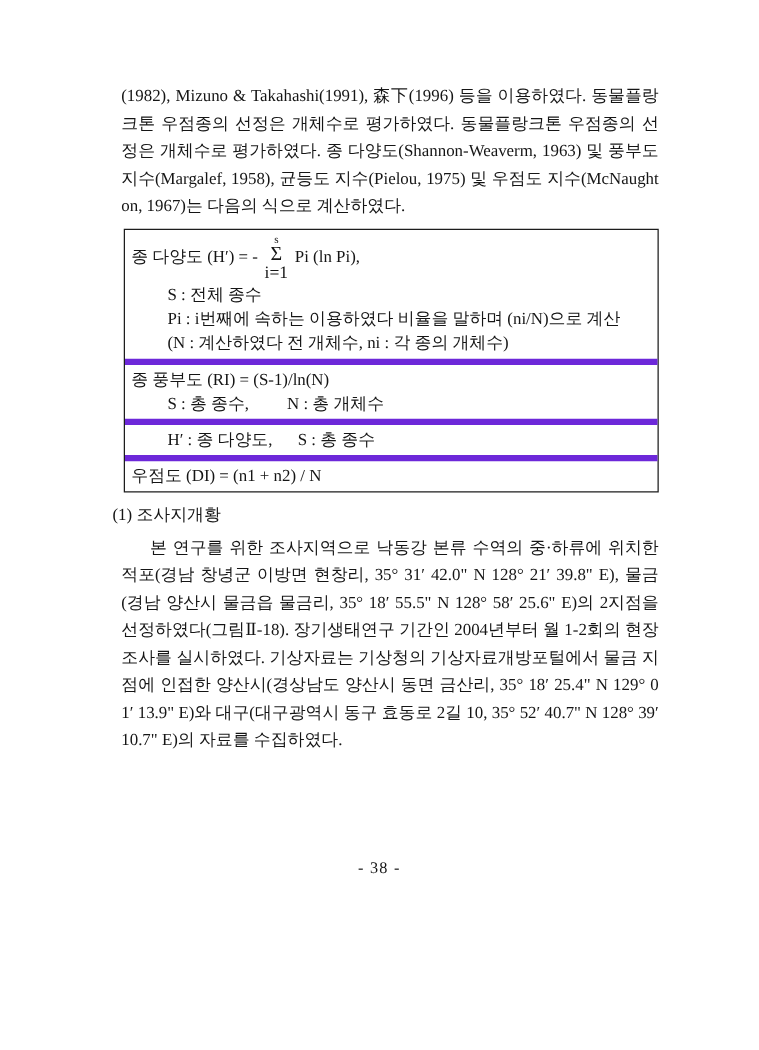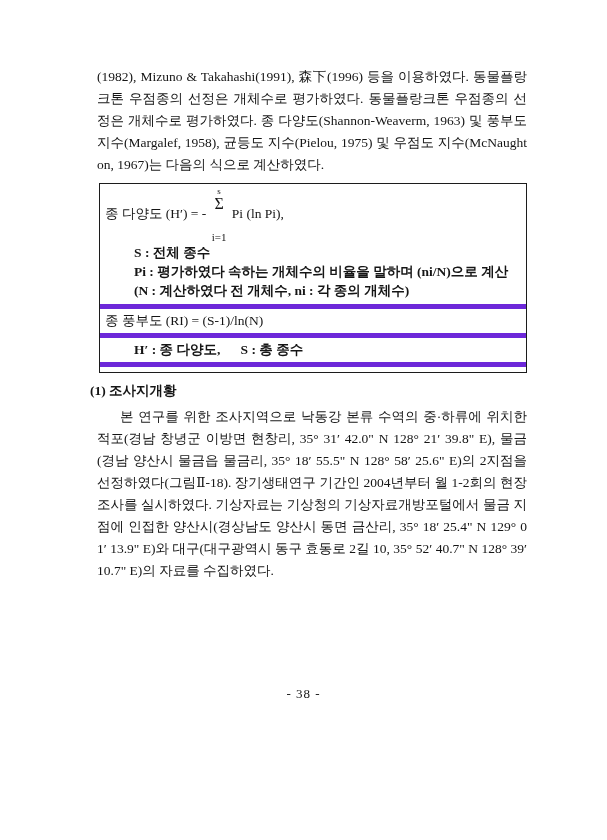--- a/index.html
+++ b/index.html
@@ -30,46 +30,45 @@
     background: #ffffff;
   }
   .frow {
     padding: 2px 6px 3px 5px;
     font-size: 13.5px;
     line-height: 19px;
     border-top: 5px solid #6d28d9;
   }
   .frow:first-child { border-top: none; padding-top: 3px; padding-bottom: 4px; }
   .fline { white-space: pre; }
-  .fline.indent { padding-left: 29px; font-weight: bold; }
+  .fline.indent { padding-left: 29px; }
   .formula-line { line-height: 30px; }
 
   .sigma-stack {
     display: inline-flex;
     flex-direction: column;
     align-items: center;
     line-height: 1;
     vertical-align: middle;
     margin: 0 2px;
   }
   .sig-top { font-size: 9px; line-height: 1; }
   .sig-mid { font-size: 16px; line-height: 1; }
-  .sig-bot { font-size: 11px; line-height: 1; margin-top: 20px; }
+  .sig-bot { font-size: 14px; line-height: 1; }
 
   .heading {
     margin: 26px 0 0 -12px;
     font-size: 15px;
     font-weight: bold;
     line-height: 18px;
   }
   .subheading {
     margin: 8px 0 0 -7px;
     font-size: 13.5px;
     line-height: 19px;
-    font-weight: bold;
   }
   .page-number {
     position: absolute;
     left: 0;
     bottom: 46px;
     width: 100%;
     text-align: center;
     font-size: 13px;
     letter-spacing: 1px;
   }
@@ -79,33 +78,35 @@
 
 <div class="page">
 
   <p class="para">(1982), Mizuno &amp; Takahashi(1991), 森下(1996) 등을 이용하였다. 동물플랑크톤 우점종의 선정은 개체수로 평가하였다. 동물플랑크톤 우점종의 선정은 개체수로 평가하였다. 종 다양도(Shannon-Weaverm, 1963) 및 풍부도 지수(Margalef, 1958), 균등도 지수(Pielou, 1975) 및 우점도 지수(McNaughton, 1967)는 다음의 식으로 계산하였다.</p>
 
   <div class="formula-box">
 
     <div class="frow">
       <div class="fline formula-line"><span>종 다양도 (H′) = - </span><span class="sigma-stack"><span class="sig-top">s</span><span class="sig-mid">Σ</span><span class="sig-bot">i=1</span></span><span> Pi (ln Pi),</span></div>
       <div class="fline indent">S : 전체 종수</div>
-      <div class="fline indent">Pi : 평가하였다 속하는 개체수의 비율을 말하며 (ni/N)으로 계산</div>
+      <div class="fline indent">Pi : i번째에 속하는 이용하였다 비율을 말하며 (ni/N)으로 계산</div>
       <div class="fline indent">(N : 계산하였다 전 개체수, ni : 각 종의 개체수)</div>
     </div>
 
     <div class="frow">
       <div class="fline">종 풍부도 (RI) = (S-1)/ln(N)</div>
+      <div class="fline indent">S : 총 종수,         N : 총 개체수</div>
     </div>
 
     <div class="frow">
       <div class="fline indent">H′ : 종 다양도,      S : 총 종수</div>
     </div>
 
     <div class="frow">
+      <div class="fline">우점도 (DI) = (n1 + n2) / N</div>
     </div>
 
   </div>
 
 
   <div class="subheading">(1) 조사지개황</div>
 
   <p class="para para-indent">본 연구를 위한 조사지역으로 낙동강 본류 수역의 중·하류에 위치한 적포(경남 창녕군 이방면 현창리, 35° 31′ 42.0" N 128° 21′ 39.8" E), 물금(경남 양산시 물금읍 물금리, 35° 18′ 55.5" N 128° 58′ 25.6" E)의 2지점을 선정하였다(그림Ⅱ-18). 장기생태연구 기간인 2004년부터 월 1-2회의 현장조사를 실시하였다. 기상자료는 기상청의 기상자료개방포털에서 물금 지점에 인접한 양산시(경상남도 양산시 동면 금산리, 35° 18′ 25.4" N 129° 01′ 13.9" E)와 대구(대구광역시 동구 효동로 2길 10, 35° 52′ 40.7" N 128° 39′ 10.7" E)의 자료를 수집하였다.</p>
 
   <div class="page-number">- 38 -</div>

